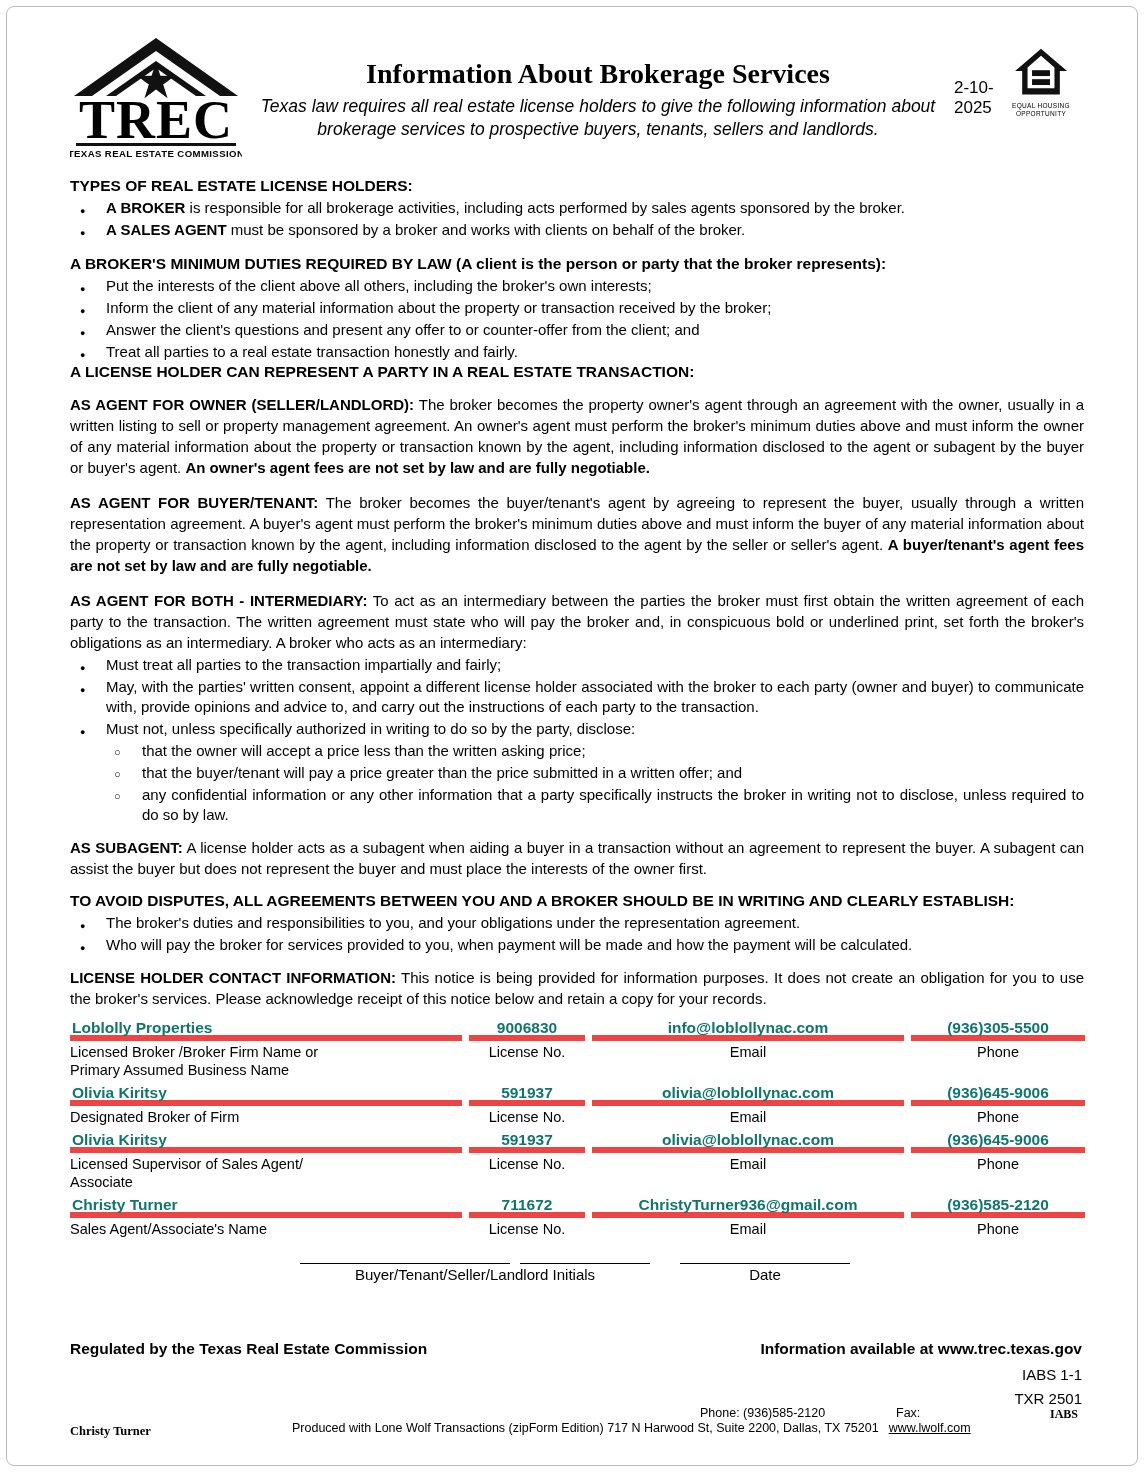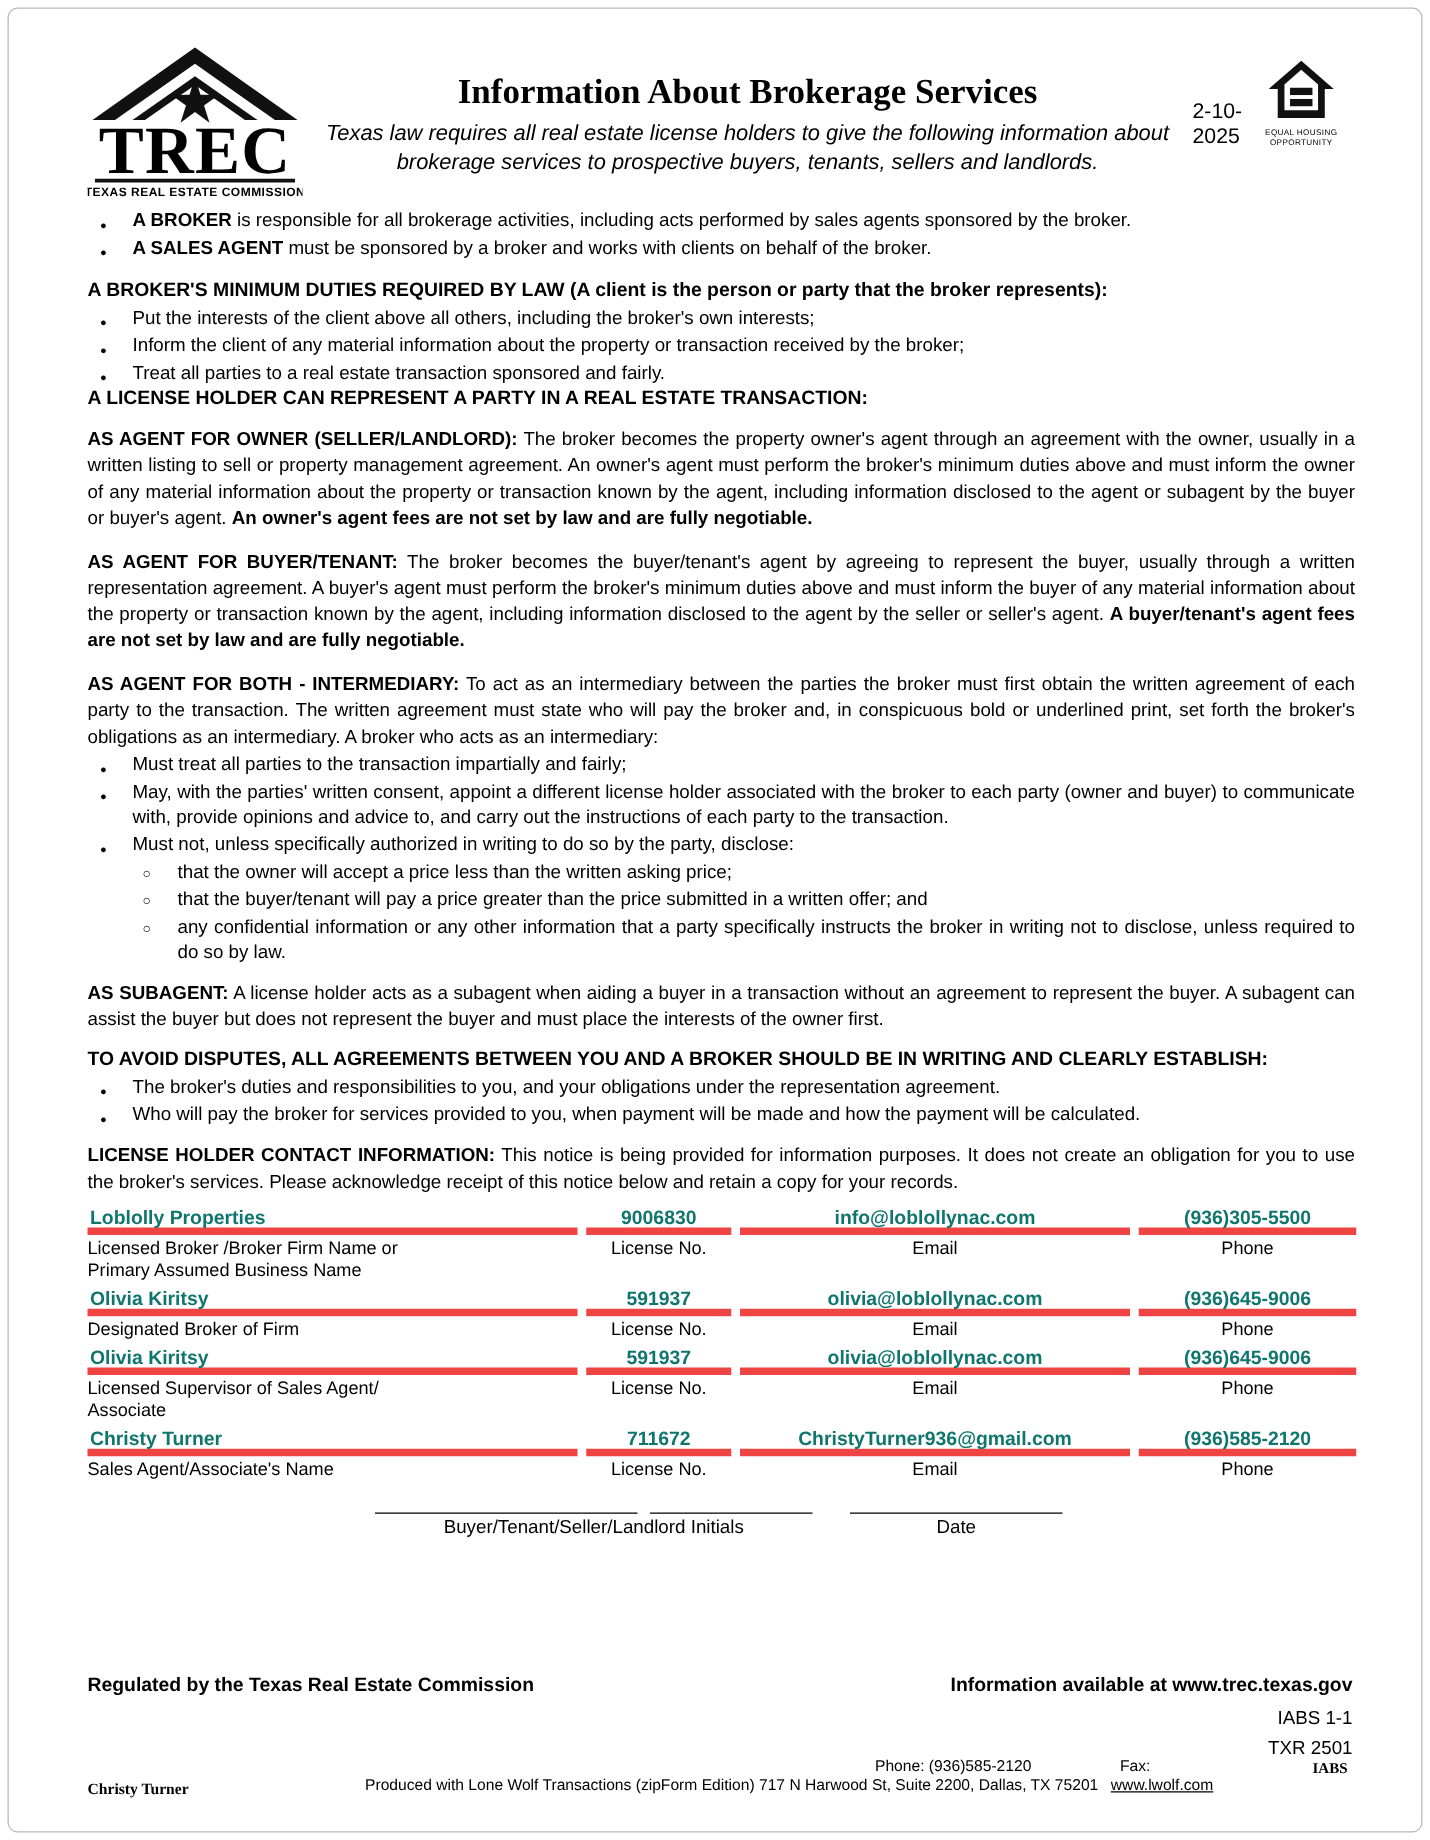--- a/index.html
+++ b/index.html
@@ -95,27 +95,29 @@
             <path fill="#fff" d="M32,11 L47,24 L47,47 L17,47 L17,24 Z"></path>
             <rect x="22" y="27" width="20" height="6.5" fill="#111"></rect>
             <rect x="22" y="37" width="20" height="6.5" fill="#111"></rect>
           </svg>
           <div class="eho-text">EQUAL HOUSING</div>
           <div class="eho-text">OPPORTUNITY</div>
         </div>
       </div>
     </div>
 
+    <div class="sec-h mt12">TYPES OF REAL ESTATE LICENSE HOLDERS:</div>
     <div class="bul"><b>A BROKER</b><span> is responsible for all brokerage activities, including acts performed by sales agents sponsored by the broker.</span></div>
     <div class="bul"><b>A SALES AGENT</b><span> must be sponsored by a broker and works with clients on behalf of the broker.</span></div>
 
     <div class="sec-h mt14">A BROKER'S MINIMUM DUTIES REQUIRED BY LAW (A client is the person or party that the broker represents):</div>
     <div class="bul">Put the interests of the client above all others, including the broker's own interests;</div>
     <div class="bul">Inform the client of any material information about the property or transaction received by the broker;</div>
-    <div class="bul">Treat all parties to a real estate transaction sponsored and fairly.</div>
+    <div class="bul">Answer the client's questions and present any offer to or counter-offer from the client; and</div>
+    <div class="bul">Treat all parties to a real estate transaction honestly and fairly.</div>
 
     <div class="sec-h" style="">A LICENSE HOLDER CAN REPRESENT A PARTY IN A REAL ESTATE TRANSACTION:</div>
 
     <p class="para mt12"><b>AS AGENT FOR OWNER (SELLER/LANDLORD):</b><span> The broker becomes the property owner's agent through an agreement with the owner, usually in a written listing to sell or property management agreement. An owner's agent must perform the broker's minimum duties above and must inform the owner of any material information about the property or transaction known by the agent, including information disclosed to the agent or subagent by the buyer or buyer's agent. </span><b>An owner's agent fees are not set by law and are fully negotiable.</b></p>
 
     <p class="para mt14"><b>AS AGENT FOR BUYER/TENANT:</b><span> The broker becomes the buyer/tenant's agent by agreeing to represent the buyer, usually through a written representation agreement. A buyer's agent must perform the broker's minimum duties above and must inform the buyer of any material information about the property or transaction known by the agent, including information disclosed to the agent by the seller or seller's agent. </span><b>A buyer/tenant's agent fees are not set by law and are fully negotiable.</b></p>
 
     <p class="para mt14"><b>AS AGENT FOR BOTH - INTERMEDIARY:</b><span> To act as an intermediary between the parties the broker must first obtain the written agreement of each party to the transaction. The written agreement must state who will pay the broker and, in conspicuous bold or underlined print, set forth the broker's obligations as an intermediary. A broker who acts as an intermediary:</span></p>
     <div class="bul">Must treat all parties to the transaction impartially and fairly;</div>
     <div class="bul">May, with the parties' written consent, appoint a different license holder associated with the broker to each party (owner and buyer) to communicate with, provide opinions and advice to, and carry out the instructions of each party to the transaction.</div>

